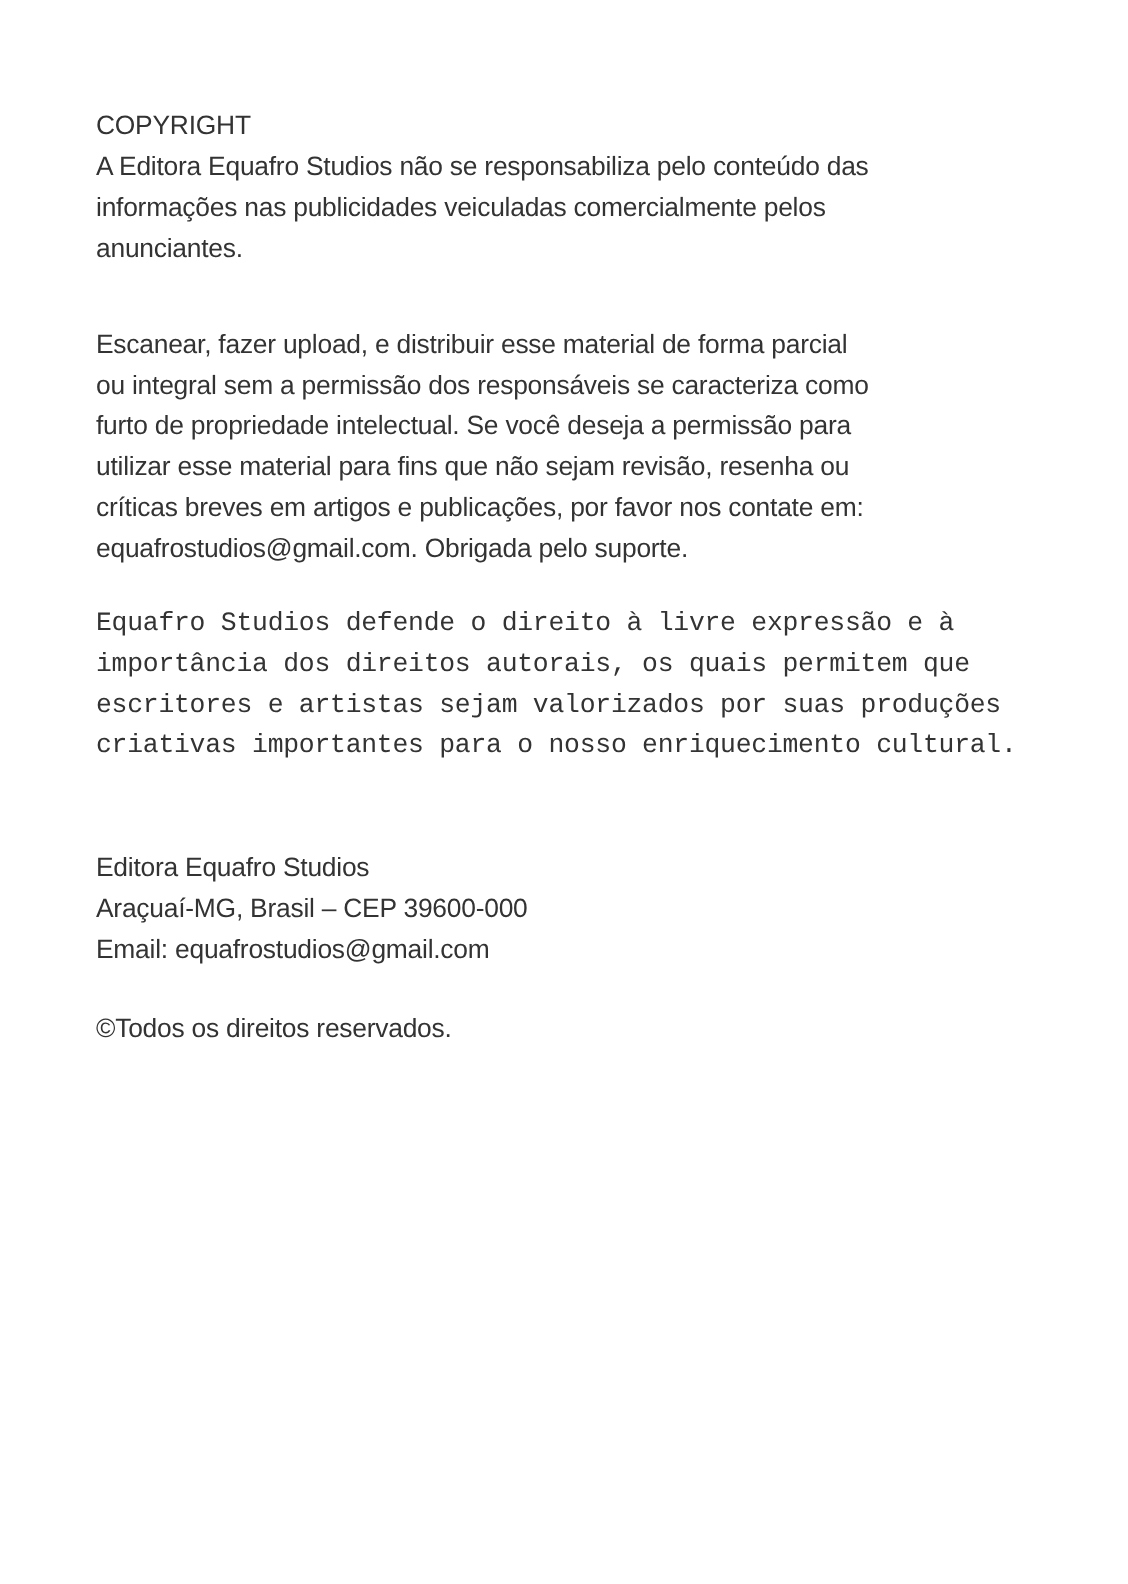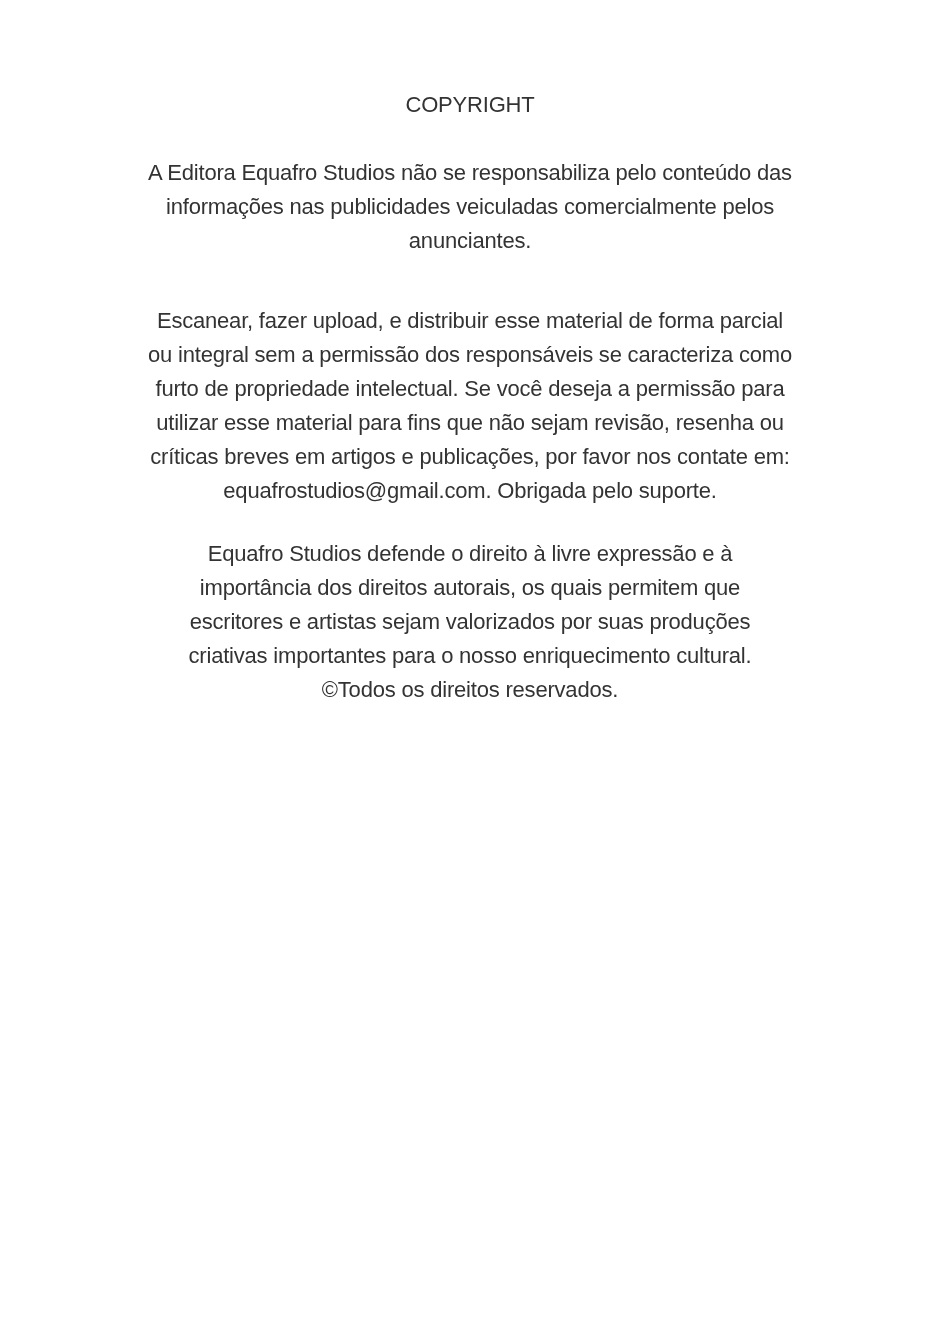--- a/index.html
+++ b/index.html
@@ -12,41 +12,42 @@
     height: 1320px;
     font-family: "Liberation Sans", sans-serif;
     color: #333333;
     -webkit-font-smoothing: antialiased;
   }
   .page {
     box-sizing: border-box;
     width: 940px;
     height: 1320px;
     padding: 88px 80px 0 80px;
-    text-align: center;
+    text-align: left;
     font-size: 22px;
     line-height: 34px;
     letter-spacing: -0.2px;
   }
   .title {
     font-size: 22px;
     line-height: 34px;
   }
   .para {
     white-space: pre-line;
   }
-  .para-1 { margin-top: 34px; }
+  .para-1 { }
   .para-2 { margin-top: 46px; }
   .para-3 { margin-top: 31px; }
-  .para-4 { margin-top: 29px; }
+  .para-4 { margin-top: 29px; font-family: Liberation Mono, monospace; }
   .publisher {
     margin-top: 67px;
     white-space: pre-line;
   }
   .rights {
+    margin-top: 32px;
   }
 </style>
 </head>
 <body>
 
 <div class="page">
 
   <div class="title">COPYRIGHT</div>
 
   <div class="para para-1">A Editora Equafro Studios não se responsabiliza pelo conteúdo das
@@ -59,16 +60,19 @@
 utilizar esse material para fins que não sejam revisão, resenha ou
 críticas breves em artigos e publicações, por favor nos contate em:
 equafrostudios@gmail.com. Obrigada pelo suporte.</div>
 
 
   <div class="para para-4">Equafro Studios defende o direito à livre expressão e à
 importância dos direitos autorais, os quais permitem que
 escritores e artistas sejam valorizados por suas produções
 criativas importantes para o nosso enriquecimento cultural.</div>
 
+  <div class="publisher">Editora Equafro Studios
+Araçuaí-MG, Brasil – CEP 39600-000
+Email: equafrostudios@gmail.com</div>
 
   <div class="rights">©Todos os direitos reservados.</div>
 
 </div>
 
 </body></html>

